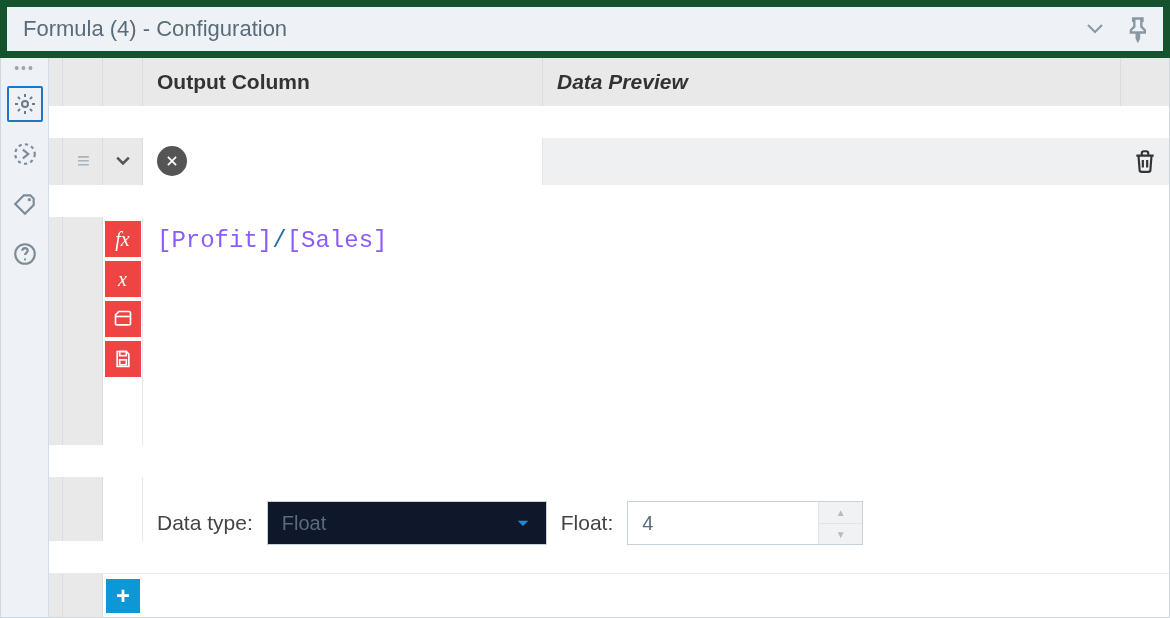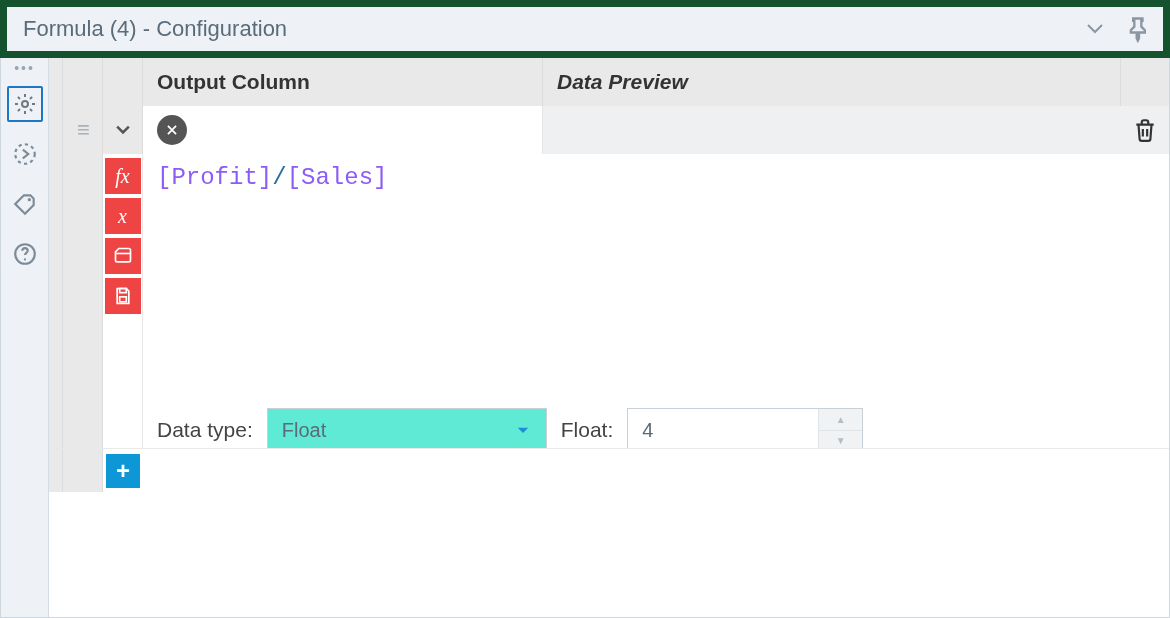--- a/index.html
+++ b/index.html
@@ -51,21 +51,21 @@
   .leftstrip .btn {
     width: 36px; height: 36px;
     display: flex; align-items: center; justify-content: center;
     color: #7d8b98; cursor: pointer;
     border: 2px solid transparent;
     border-radius: 2px;
   }
   .leftstrip .btn.active { border-color: #1f77c3; color: #6b7a88; }
 
   
-  .content { flex: 1; display: flex; flex-direction: column; }
+  .content { flex: 1; display: flex; flex-direction: column; gap: 32px; }
 
   
   .gridhead {
     display: flex;
     background: #e9e9e9;
     height: 48px;
     align-items: stretch;
   }
   .gridhead .spacer1 { width: 14px; background:#e9e9e9; border-right:1px solid #dcdcdc;}
   .gridhead .spacer2 { width: 40px; background:#e9e9e9; border-right:1px solid #dcdcdc;}
@@ -140,21 +140,21 @@
   
   .row3 {
     display:flex; height:64px; align-items:center; background:#fff;
   }
   .row3 .h1 { width:14px; background:#e9e9e9; border-right:1px solid #dcdcdc; align-self:stretch;}
   .row3 .h2 { width:40px; background:#e9e9e9; border-right:1px solid #dcdcdc; align-self:stretch;}
   .row3 .h3 { width:40px; background:#fff; border-right:1px solid #e8e8e8; align-self:stretch;}
   .row3 .controls { flex:1; display:flex; align-items:center; gap:14px; padding:0 14px;margin-top:28px; }
   .row3 .lbl { color:#444; font-size:21px; }
   .row3 .select {
-    width:280px; height:44px; border:1px solid #c9d1d8; background:#5eead4;
+    width:280px; height:44px; border:1px solid #c9d1d8; background:#0f172a;
     display:flex; align-items:center; justify-content:space-between;
     padding:0 14px; color:#5a6b7a; font-size:20px; cursor:pointer;
   }
   .row3 .numwrap {
     display:flex; align-items:stretch; height:44px; border:1px solid #c9d1d8;
     background:#fff;
   }
   .row3 .numwrap input {
     border:none; width:190px; padding:0 14px; font-size:20px; color:#5a6b7a;
   }

